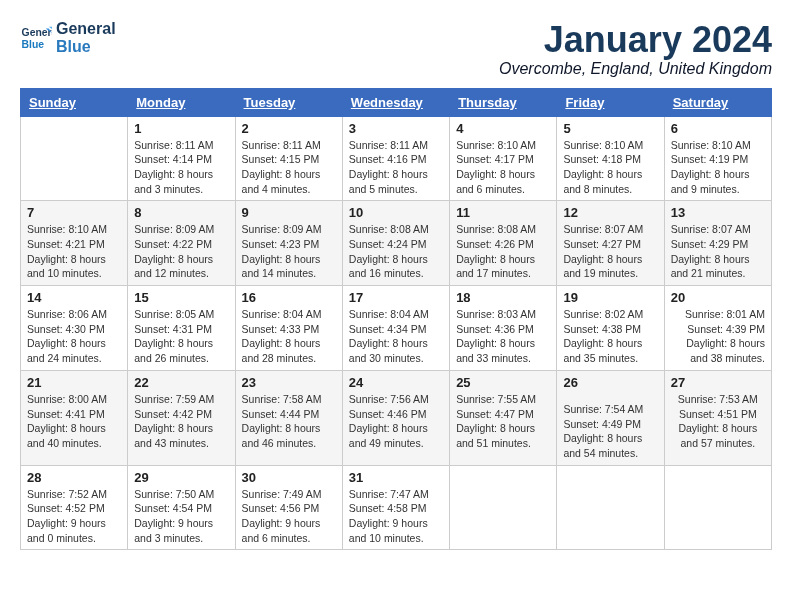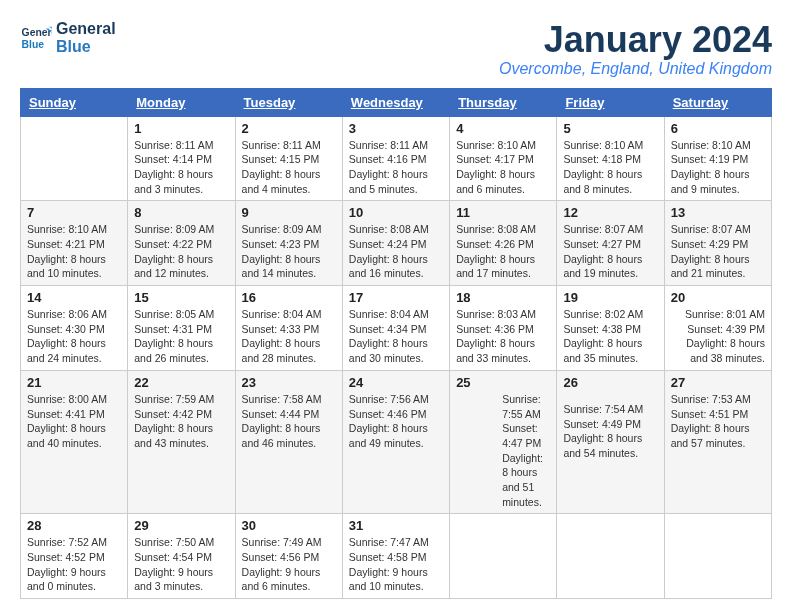--- a/index.html
+++ b/index.html
@@ -29,21 +29,21 @@
       text-align: right;
     }
     .month-title {
       font-size: 36px;
       font-weight: bold;
       color: #1a3a5c;
       line-height: 1.1;
     }
     .location {
       font-size: 16px;
-      color: #3b82f6;
+      color: #0f172a;
       font-style: italic;
     }
     .calendar {
       width: 100%;
       border-collapse: collapse;
       font-size: 11px;
     }
     .calendar th {
       background: #3a6bbf;
       color: #fff;
@@ -288,35 +288,35 @@
         </td>
         <td>
           <span class="day-num">24</span>
           <div class="day-info" style="white-space: pre-line;">Sunrise: 7:56 AM
 Sunset: 4:46 PM
 Daylight: 8 hours
 and 49 minutes.</div>
         </td>
         <td>
           <span class="day-num">25</span>
-          <div class="day-info" style="white-space: pre-line; margin-left: 46px;">Sunrise: 7:55 AM
+          <div class="day-info" style="white-space: pre-line;">Sunrise: 7:55 AM
 Sunset: 4:47 PM
 Daylight: 8 hours
 and 51 minutes.</div>
         </td>
         <td>
           <span class="day-num">26</span>
           <div class="day-info" style="white-space: pre-line; margin-top: 12px;">Sunrise: 7:54 AM
 Sunset: 4:49 PM
 Daylight: 8 hours
 and 54 minutes.</div>
         </td>
         <td>
           <span class="day-num">27</span>
-          <div class="day-info" style="white-space: pre-line;">Sunrise: 7:53 AM
+          <div class="day-info" style="white-space: pre-line; text-align: center;">Sunrise: 7:53 AM
 Sunset: 4:51 PM
 Daylight: 8 hours
 and 57 minutes.</div>
         </td>
       </tr>
       <tr>
         <td>
           <span class="day-num">28</span>
           <div class="day-info" style="white-space: pre-line;">Sunrise: 7:52 AM
 Sunset: 4:52 PM

